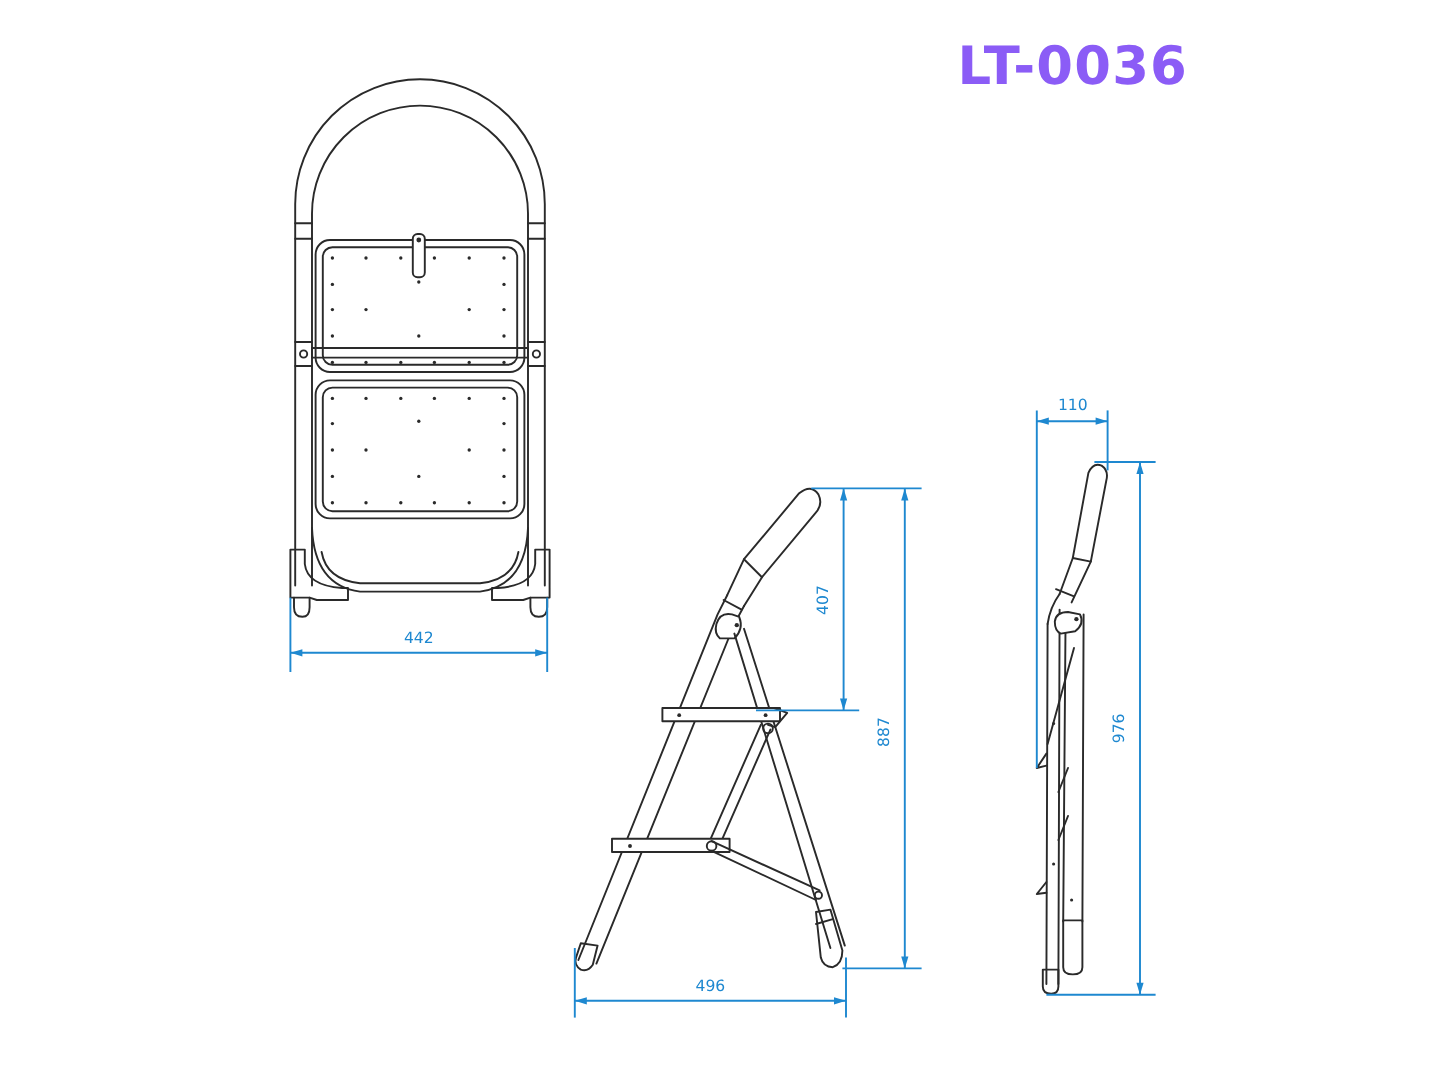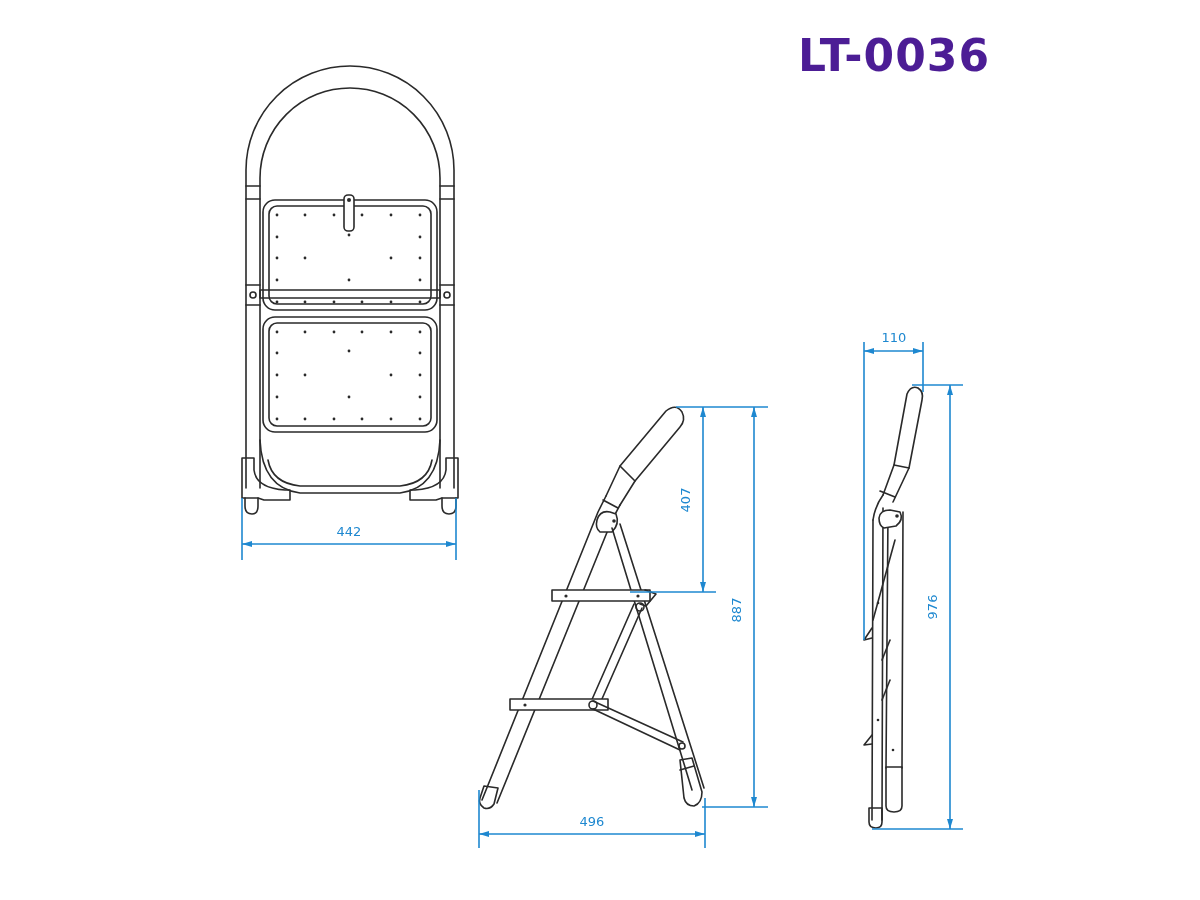--- a/index.html
+++ b/index.html
@@ -1,20 +1,20 @@
 <!DOCTYPE html>
 <html><head>
 <meta charset="utf-8">
 <style>
   html, body { margin: 0; padding: 0; background: #ffffff; }
   body { width: 1200px; height: 900px; position: relative; overflow: hidden; font-family: "DejaVu Sans", sans-serif; }
   #title {
     position: absolute; left: 798px; top: 30px;
     font-family: "DejaVu Sans", sans-serif; font-weight: bold; font-size: 44px;
-    color: #4c1d95; letter-spacing: 1px; text-align: center;
+    color: #8b5cf6; letter-spacing: 1px; text-align: center;
   }
   svg { position: absolute; left: 0; top: 0; }
   .ln { fill: none; stroke: #2a2a2a; stroke-width: 1.6; stroke-linejoin: round; stroke-linecap: round; }
   .lnf { fill: #ffffff; stroke: #2a2a2a; stroke-width: 1.6; stroke-linejoin: round; }
   .dot { fill: #2a2a2a; }
   .dim { stroke: #1e88d0; stroke-width: 1.6; fill: none; }
   .arr { fill: #1e88d0; }
   .dimtxt { fill: #1e88d0; font-family: "DejaVu Sans", sans-serif; font-size: 13px; }
 </style>
 </head>

